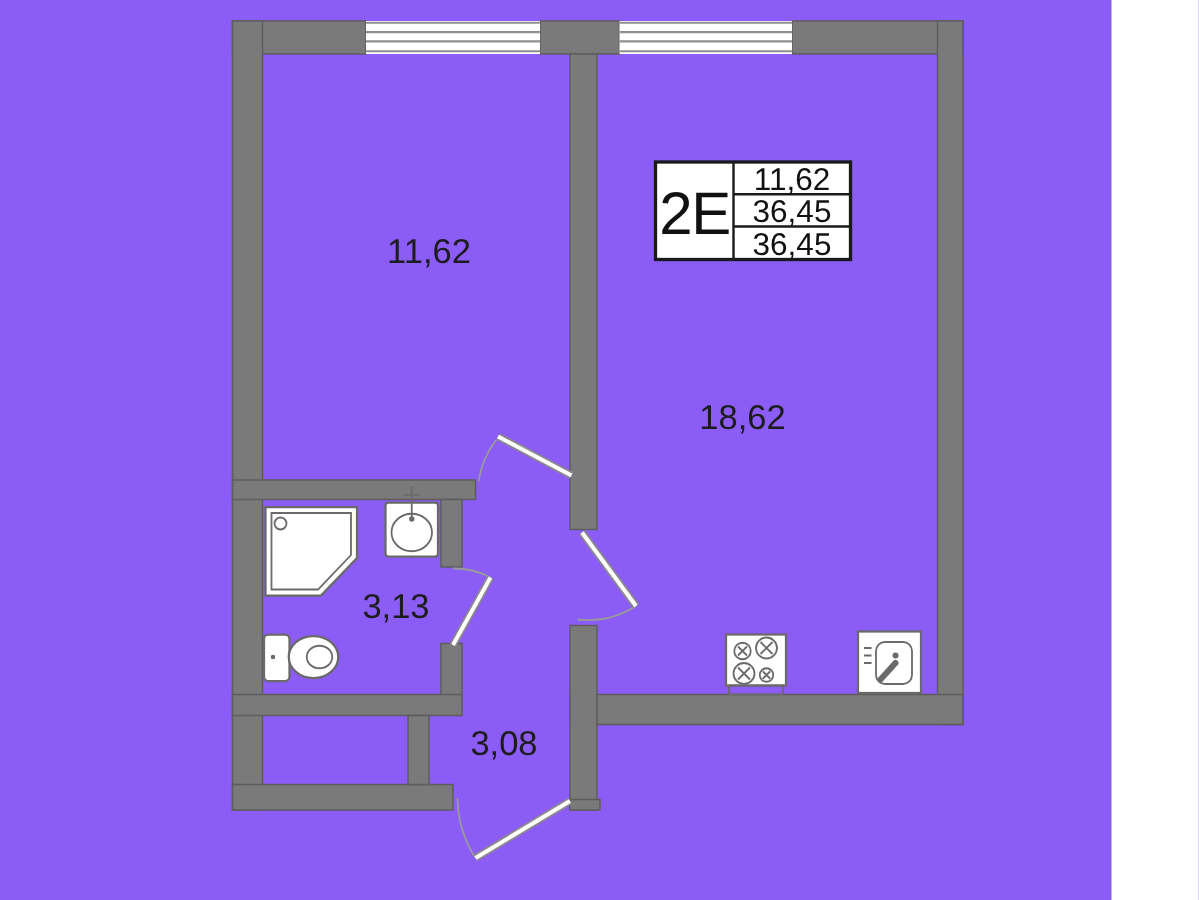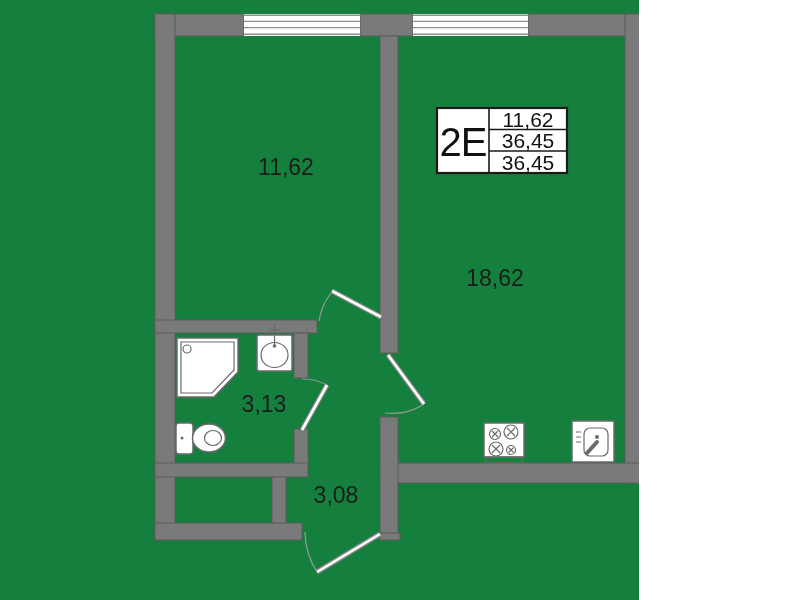--- a/index.html
+++ b/index.html
@@ -1,17 +1,17 @@
 <!DOCTYPE html>
 <html><head>
 <meta charset="utf-8">
 <style>
   html,body{margin:0;padding:0;background:#ffffff;}
   .page{
-    width:639px;height:600px;position:relative;background:#15803d;
+    width:741px;height:600px;position:relative;background:#8b5cf6;
     font-family:"Liberation Sans", sans-serif;
     overflow:hidden;
   }
   svg{display:block;}
   .wall{fill:#7a7a7a;stroke:#5d5d5d;stroke-width:1;}
   .win-bg{fill:#ffffff;stroke:none;}
   .win-line{stroke:#8f8f8f;stroke-width:1.4;fill:none;}
   .door-arc{stroke:#9a9a9a;stroke-width:1.2;fill:none;}
   .leaf-outer{stroke:#8a8a8a;stroke-width:5;fill:none;stroke-linecap:butt;}
   .leaf-inner{stroke:#ffffff;stroke-width:2.6;fill:none;stroke-linecap:butt;}

